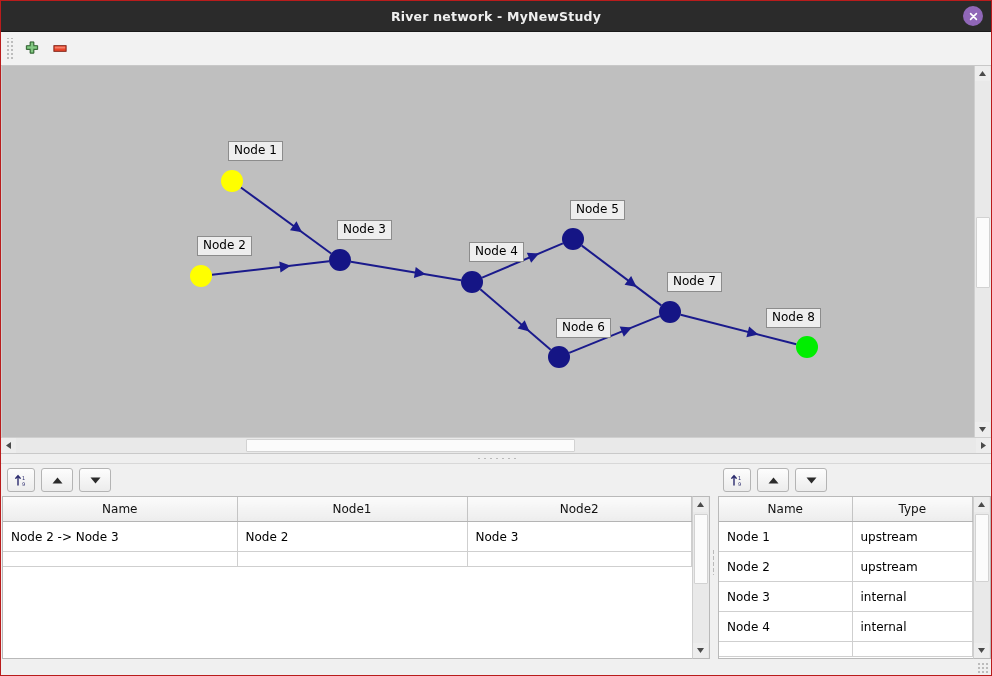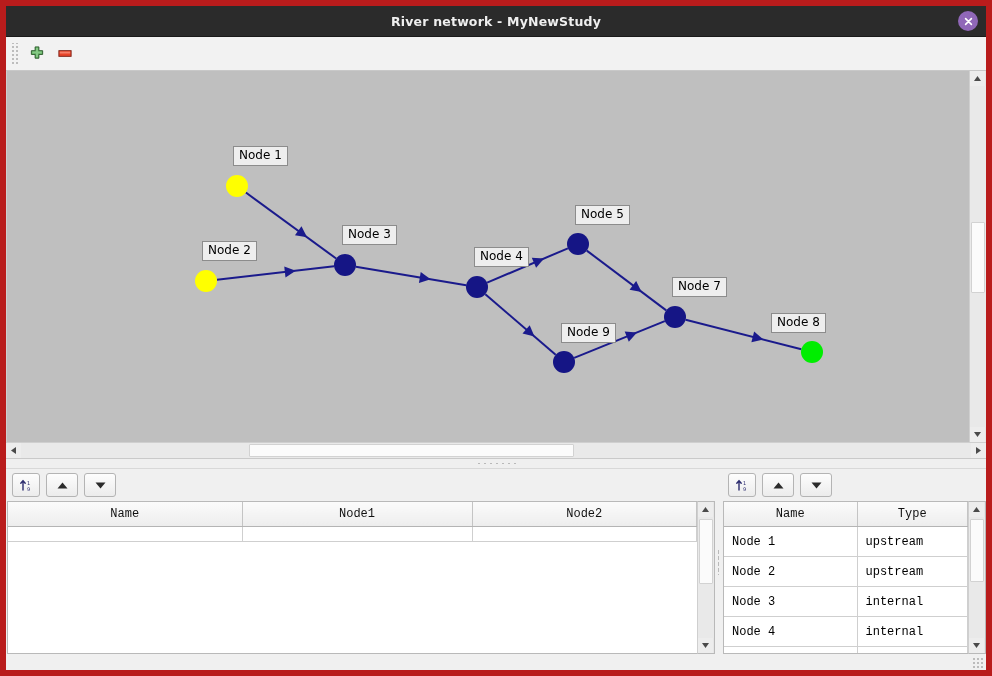--- a/index.html
+++ b/index.html
@@ -14,21 +14,21 @@
     font-family: "DejaVu Sans", "Liberation Sans", sans-serif;
     font-size: 12px;
     color: #000;
   }
   .window {
     position: relative;
     width: 992px;
     height: 676px;
     background: #f0f0f0;
     box-sizing: border-box;
-    border: 6px solid #b91c1c;
+    border: 1px solid #b91c1c;
     display: flex;
     flex-direction: column;
   }
   
   .titlebar {
     height: 30px;
     background: #2b2b2b;
     color: #e8e8e8;
     display: flex;
     align-items: center;
@@ -207,21 +207,20 @@
     cursor: pointer;
     padding: 0;
   }
   .btn.wide { width: 32px; }
   .table-area {
     flex: 1 1 auto;
     display: flex;
     flex-direction: row;
     min-height: 0;
     padding: 0 0 0 1px;
-    font-family: Liberation Mono, monospace;
   }
   .table-scroll {
     flex: 1 1 auto;
     min-width: 0;
     overflow: hidden;
     border: 1px solid #b9b9b9;
     border-right: none;
     background: #fff;
   }
   table {
@@ -350,21 +349,21 @@
             <circle cx="571" cy="173" r="11" fill="#151585"></circle>
             <circle cx="557" cy="291" r="11" fill="#151585"></circle>
             <circle cx="668" cy="246" r="11" fill="#151585"></circle>
             <circle cx="805" cy="281" r="11" fill="#00ee00"></circle>
           </svg>
       <div class="node-label" style="left: 226px; top: 75px;">Node 1</div>
           <div class="node-label" style="left: 195px; top: 170px;">Node 2</div>
           <div class="node-label" style="left: 335px; top: 154px;">Node 3</div>
           <div class="node-label" style="left: 467px; top: 176px;">Node 4</div>
           <div class="node-label" style="left: 568px; top: 134px;">Node 5</div>
-          <div class="node-label" style="left: 554px; top: 252px;">Node 9</div>
+          <div class="node-label" style="left: 554px; top: 252px;">Node 6</div>
           <div class="node-label" style="left: 665px; top: 206px;">Node 7</div>
           <div class="node-label" style="left: 764px; top: 242px;">Node 8</div>
         </div>
       <div class="vscroll">
         <div class="sb-btn">
           <svg width="9" height="7" viewBox="0 0 9 7">
               <path d="M4.5 1 L8 6 L1 6 Z" fill="#4a4a4a"></path>
             </svg>
         </div>
         <div class="sb-track">
@@ -428,20 +427,25 @@
                 <col style="width:auto">
               </colgroup>
             <thead>
               <tr>
                 <th>Name</th>
                 <th>Node1</th>
                 <th>Node2</th>
               </tr>
             </thead>
             <tbody id="branch-body">
+                <tr>
+                  <td>Node 2 -&gt; Node 3</td>
+                  <td>Node 2</td>
+                  <td>Node 3</td>
+                </tr>
                 <tr class="filler">
                   <td>&nbsp;</td>
                   <td>&nbsp;</td>
                   <td>&nbsp;</td>
                 </tr>
               </tbody>
           </table>
         </div>
         <div class="pane-vscroll">
           <div class="sb-btn">

